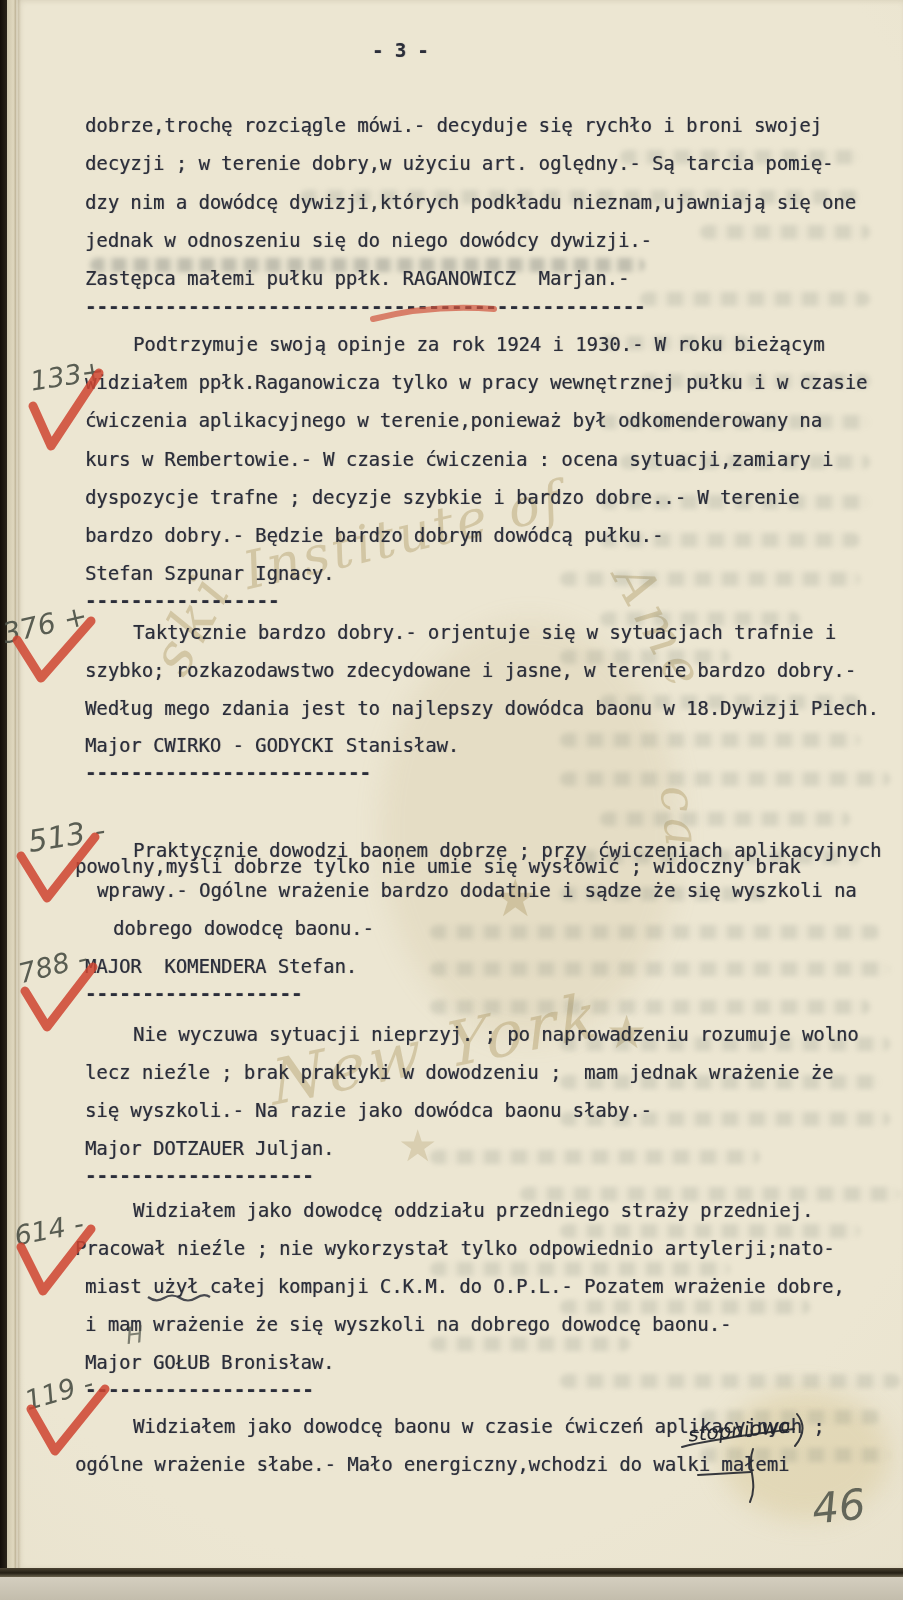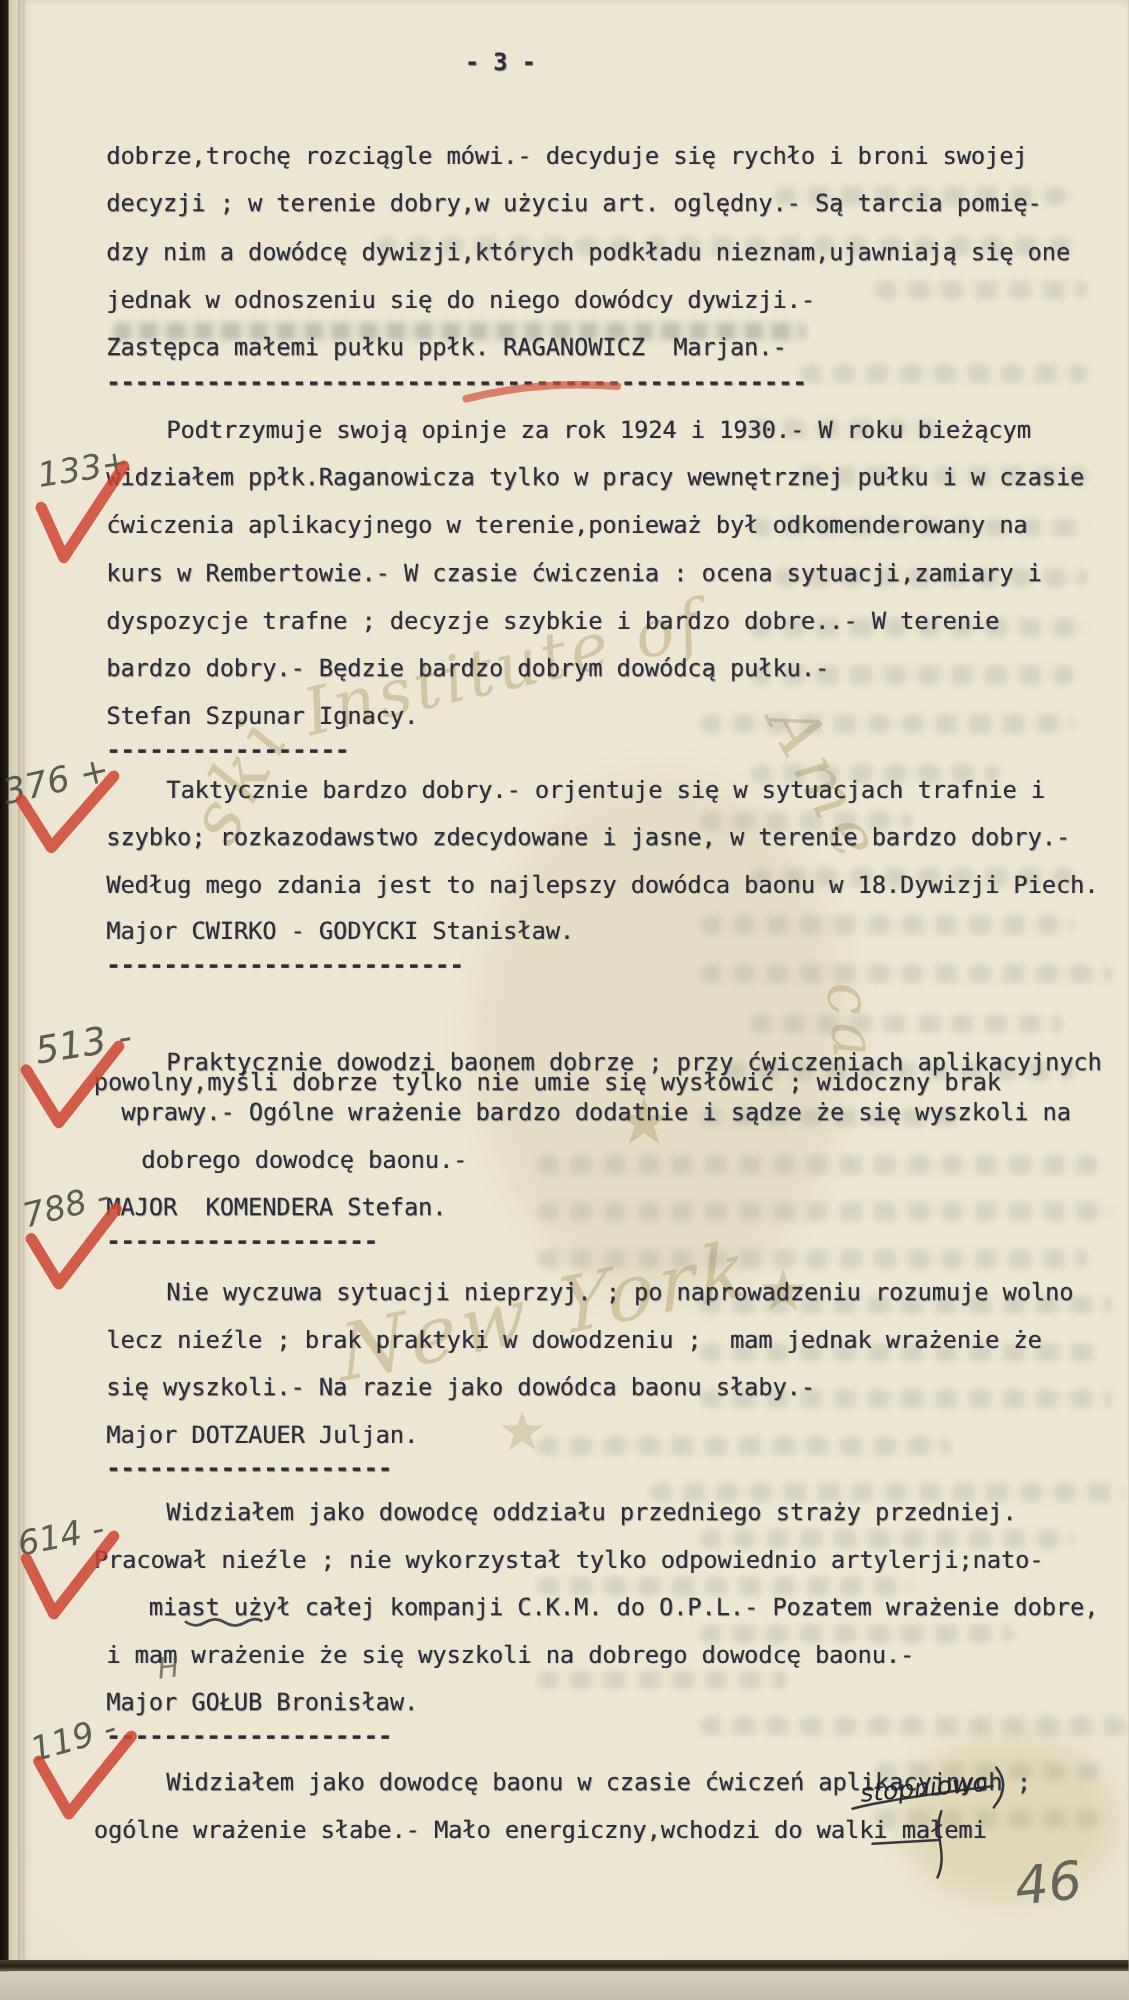--- a/index.html
+++ b/index.html
@@ -126,21 +126,21 @@
 <div class="typed" style="left:85px;top:916px;margin-left:28px;">dobrego dowodcę baonu.-</div>
 <div class="typed" style="left:85px;top:954px;">MAJOR  KOMENDERA Stefan.</div>
 <div class="typed sep" style="left:85px;top:981px;">-------------------</div>
 <div class="typed" style="left:133px;top:1022px;">Nie wyczuwa sytuacji nieprzyj. ; po naprowadzeniu rozumuje wolno</div>
 <div class="typed" style="left:85px;top:1060px;">lecz nieźle ; brak praktyki w dowodzeniu ;  mam jednak wrażenie że</div>
 <div class="typed" style="left:85px;top:1098px;">się wyszkoli.- Na razie jako dowódca baonu słaby.-</div>
 <div class="typed" style="left:85px;top:1136px;">Major DOTZAUER Juljan.</div>
 <div class="typed sep" style="left:85px;top:1163px;">--------------------</div>
 <div class="typed" style="left:133px;top:1198px;">Widziałem jako dowodcę oddziału przedniego straży przedniej.</div>
 <div class="typed" style="left:75px;top:1236px;">Pracował nieźle ; nie wykorzystał tylko odpowiednio artylerji;nato-</div>
-<div class="typed" style="left:85px;top:1274px;margin-left:34px;">miast użył całej kompanji C.K.M. do O.P.L.- Pozatem wrażenie dobre,</div>
+<div class="typed" style="left:85px;top:1274px;">miast użył całej kompanji C.K.M. do O.P.L.- Pozatem wrażenie dobre,</div>
 <div class="typed" style="left:85px;top:1312px;">i mam wrażenie że się wyszkoli na dobrego dowodcę baonu.-</div>
 <div class="typed" style="left:85px;top:1350px;">Major GOŁUB Bronisław.</div>
 <div class="typed sep" style="left:85px;top:1377px;">--------------------</div>
 <div class="typed" style="left:133px;top:1414px;">Widziałem jako dowodcę baonu w czasie ćwiczeń aplikacyjnych ;</div>
 <div class="typed" style="left:75px;top:1452px;">ogólne wrażenie słabe.- Mało energiczny,wchodzi do walki małemi</div>
 
 <span class="hand graphite" style="left:30px;top:360px;font-size:27px;transform:rotate(-9deg);">133+</span>
 <span class="hand graphite" style="left:2px;top:608px;font-size:28px;transform:rotate(-13deg);">376 +</span>
 <span class="hand graphite" style="left:28px;top:818px;font-size:30px;transform:rotate(-9deg);">513 -</span>
 <span class="hand graphite" style="left:18px;top:950px;font-size:27px;transform:rotate(-14deg);">788 -</span>

